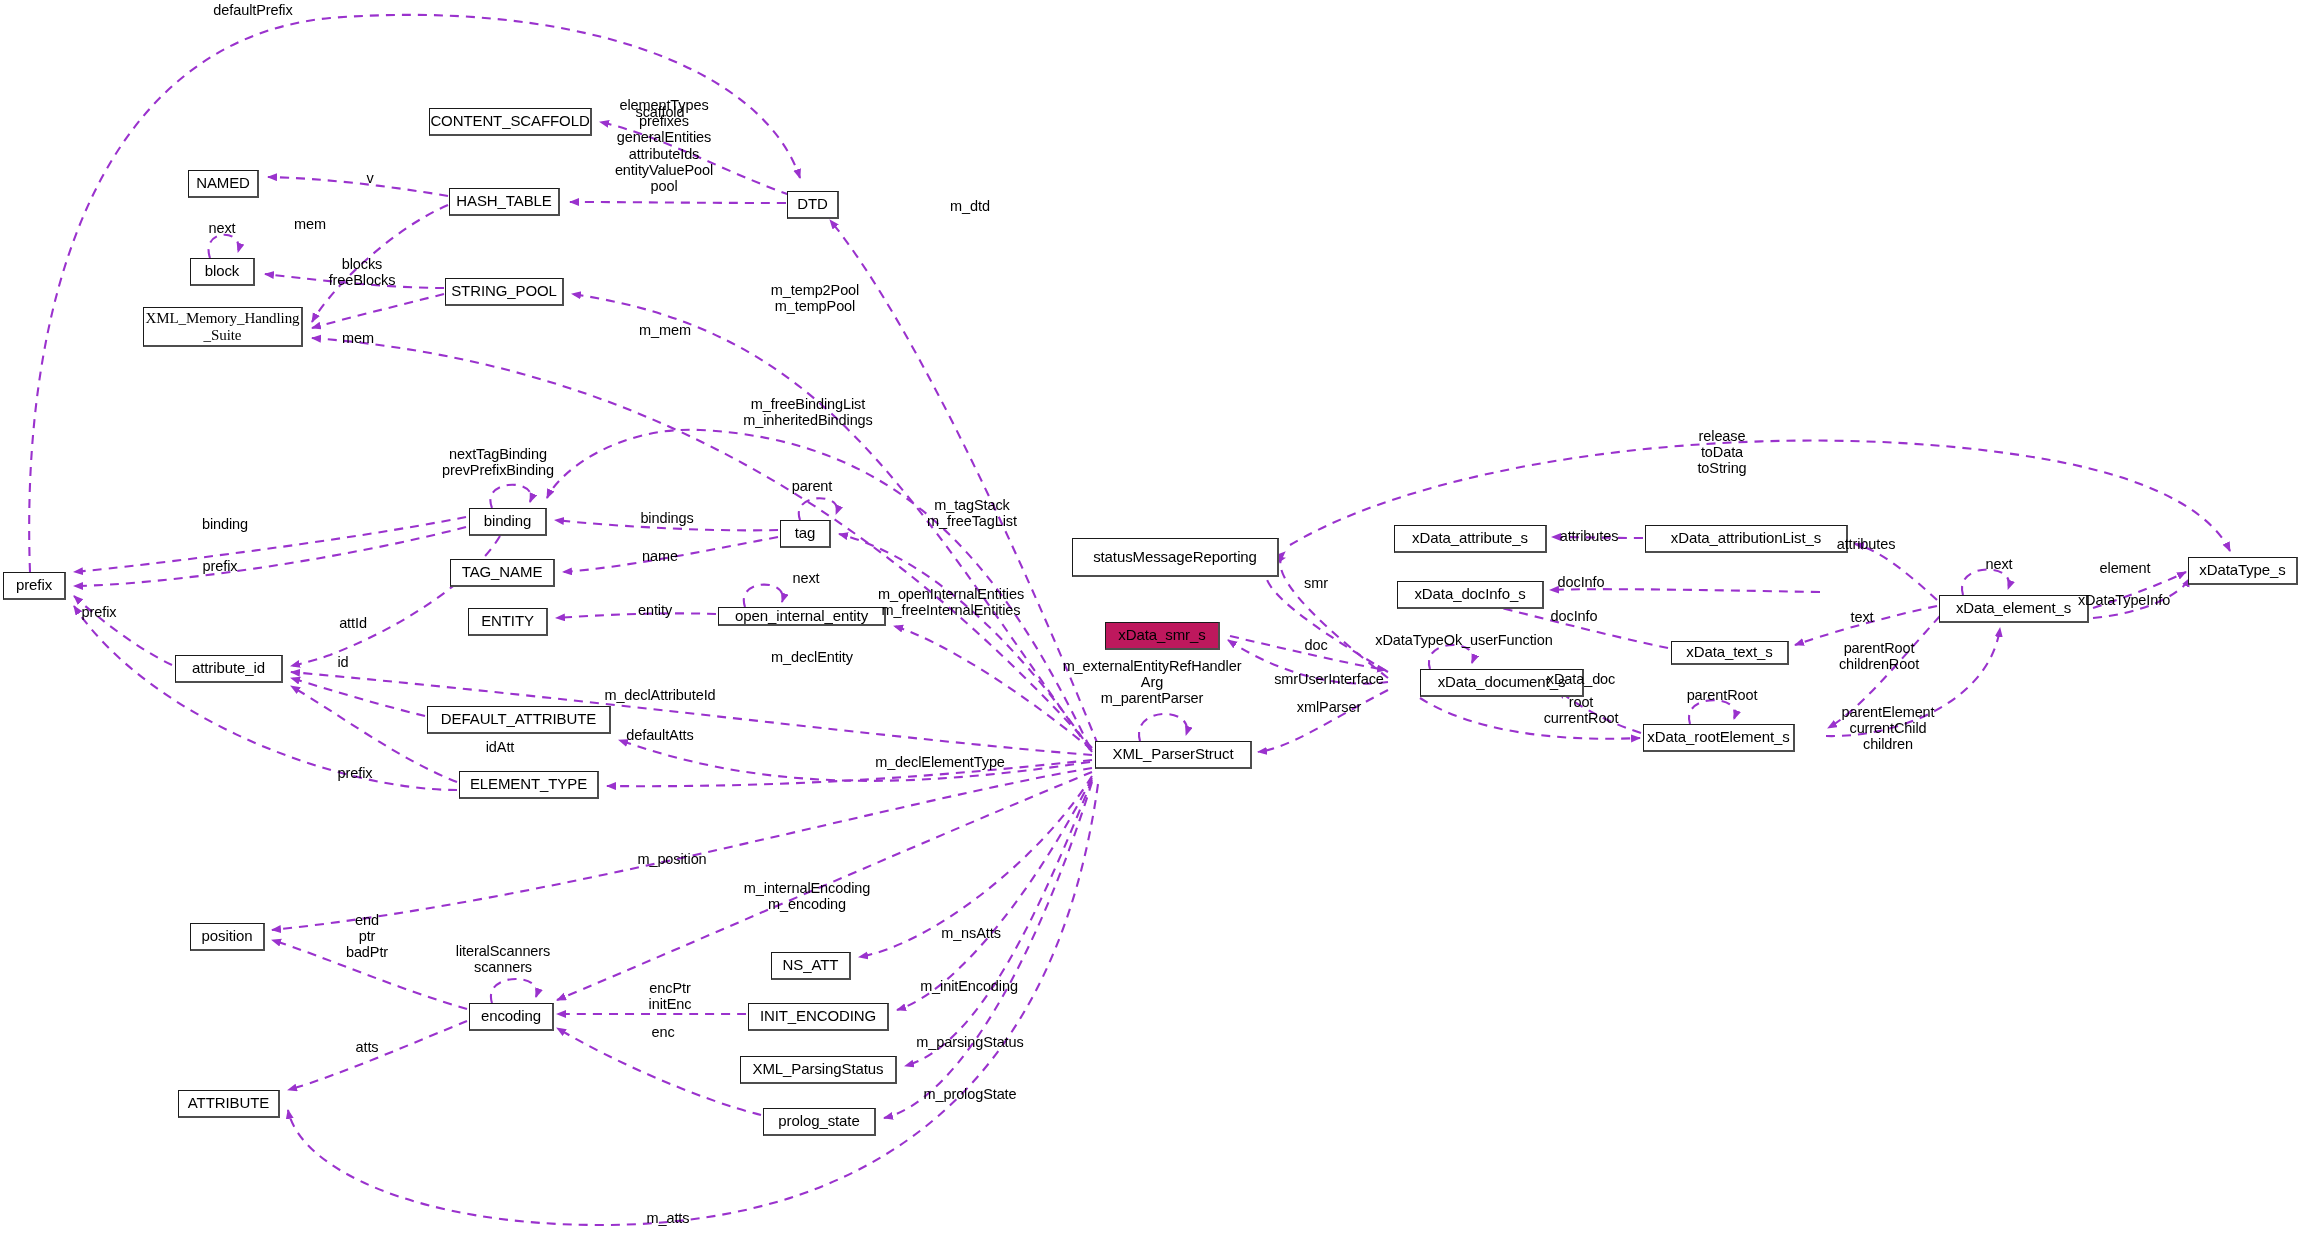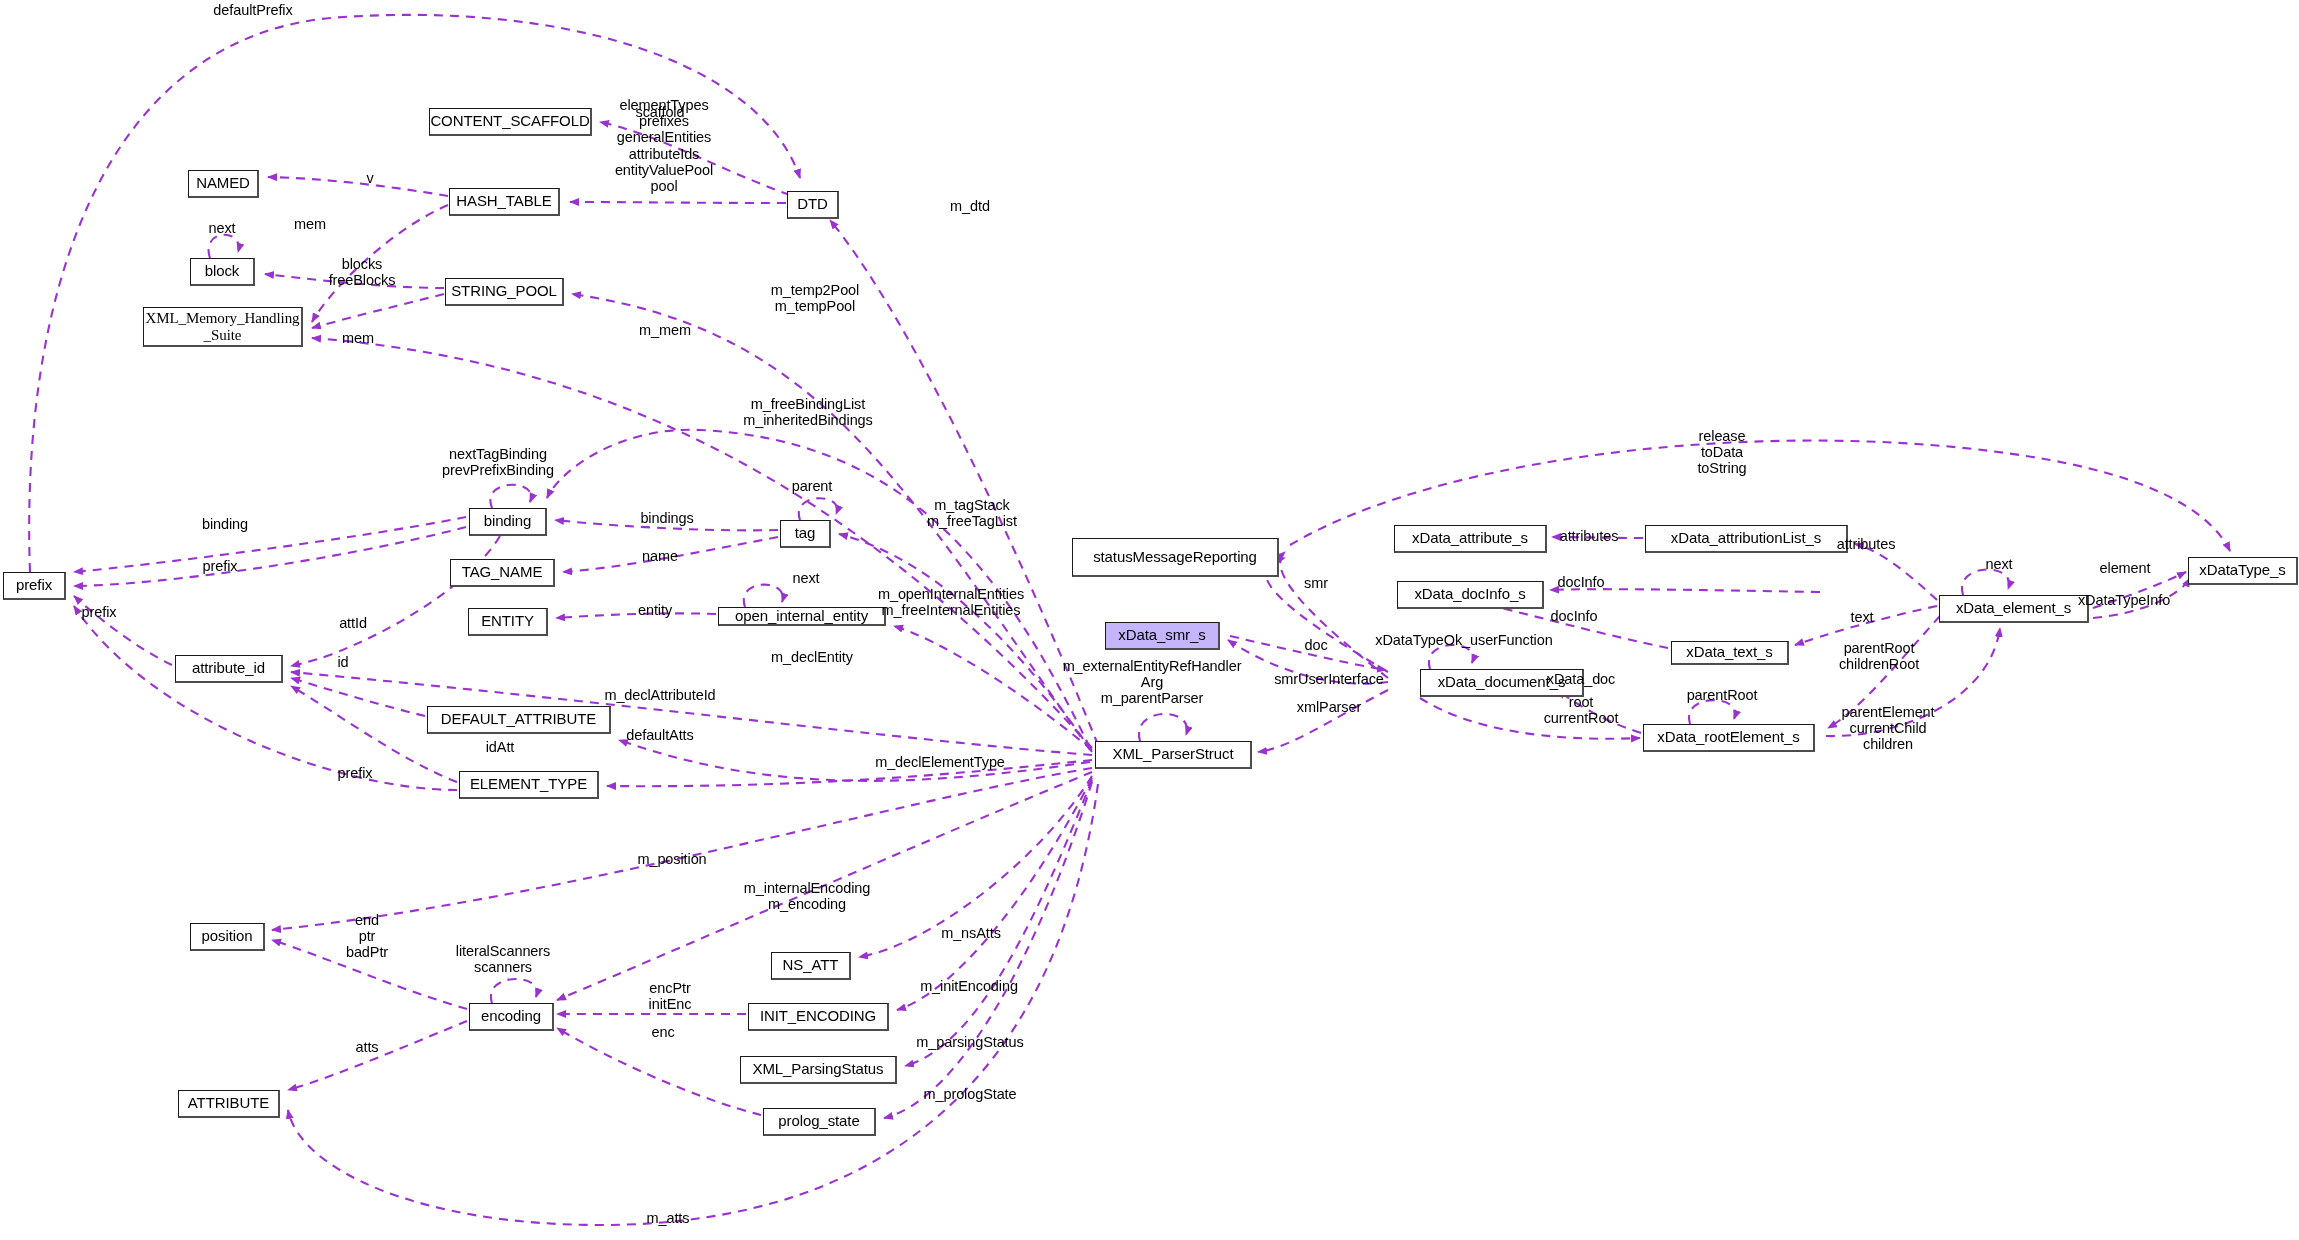--- a/index.html
+++ b/index.html
@@ -33,21 +33,21 @@
     font-size: 15px;
     line-height: 1.08;
     display: flex;
     align-items: center;
     justify-content: center;
     text-align: center;
     white-space: pre;
     letter-spacing: -0.1px;
   }
   .node.highlight {
-    background: #c4b5fd;
+    background: #be185d;
   }
   .edge-label {
     position: absolute;
     color: #000000;
     font-size: 14.5px;
     line-height: 1.12;
     text-align: center;
     white-space: pre;
     transform: translate(-50%, -50%);
     letter-spacing: -0.1px;
@@ -213,21 +213,21 @@
       <div class="node" style="left: 175px; top: 655px; width: 108px; height: 28px;">attribute_id</div>
       <div class="node highlight" style="left: 1105px; top: 622px; width: 115px; height: 28px;">xData_smr_s</div>
       <div class="node" style="left: 427px; top: 706px; width: 184px; height: 28px;">DEFAULT_ATTRIBUTE</div>
       <div class="node" style="left: 1394px; top: 525px; width: 153px; height: 28px;">xData_attribute_s</div>
       <div class="node" style="left: 1645px; top: 525px; width: 203px; height: 28px;">xData_attributionList_s</div>
       <div class="node" style="left: 1397px; top: 581px; width: 147px; height: 28px;">xData_docInfo_s</div>
       <div class="node" style="left: 1939px; top: 595px; width: 150px; height: 28px;">xData_element_s</div>
       <div class="node" style="left: 2188px; top: 557px; width: 110px; height: 28px;">xDataType_s</div>
       <div class="node" style="left: 1671px; top: 641px; width: 118px; height: 24px;">xData_text_s</div>
       <div class="node" style="left: 1390px; top: 669px; width: 164px; height: 28px; margin-left: 30px;">xData_document_s</div>
-      <div class="node" style="left: 1643px; top: 724px; width: 172px; height: 28px;">xData_rootElement_s</div>
+      <div class="node" style="left: 1643px; top: 724px; width: 152px; height: 28px;">xData_rootElement_s</div>
       <div class="node" style="left: 1095px; top: 741px; width: 157px; height: 28px;">XML_ParserStruct</div>
       <div class="node" style="left: 459px; top: 771px; width: 140px; height: 28px;">ELEMENT_TYPE</div>
       <div class="node" style="left: 190px; top: 923px; width: 75px; height: 28px;">position</div>
       <div class="node" style="left: 771px; top: 952px; width: 80px; height: 28px;">NS_ATT</div>
       <div class="node" style="left: 469px; top: 1003px; width: 85px; height: 28px;">encoding</div>
       <div class="node" style="left: 748px; top: 1003px; width: 141px; height: 28px;">INIT_ENCODING</div>
       <div class="node" style="left: 740px; top: 1056px; width: 157px; height: 28px;">XML_ParsingStatus</div>
       <div class="node" style="left: 178px; top: 1090px; width: 102px; height: 28px;">ATTRIBUTE</div>
       <div class="node" style="left: 763px; top: 1108px; width: 113px; height: 28px;">prolog_state</div>
     </div>

